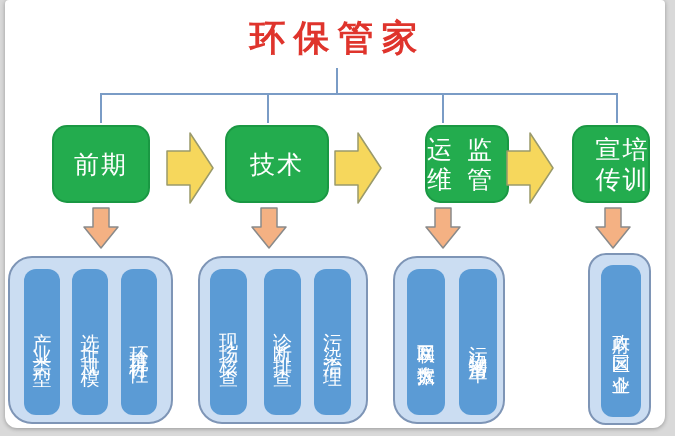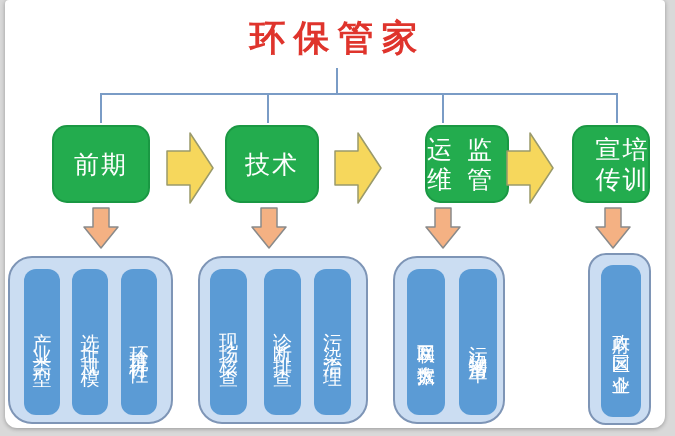--- a/index.html
+++ b/index.html
@@ -33,21 +33,21 @@
   
   .stage{
     position:absolute;top:125px;height:78px;
     background:var(--stage-green,#23ac4e);
     border:2px solid rgba(0,90,35,.25);
     border-radius:15px;box-sizing:border-box;
     display:flex;flex-direction:row;align-items:center;justify-content:center;
     color:#fff;font-size:25px;line-height:1.22;letter-spacing:2px;font-weight:500;
   }
   .stage1{left:52px;width:98px;}
-  .stage2{left:225px;width:94px;}
+  .stage2{left:225px;width:104px;}
   .stage3{left:399px;width:84px;margin-left:26px;}
   .stage4{left:572px;width:78px;padding-left:23px;}
   
   .arrow-right{position:absolute;top:131px;width:48px;height:74px;}
   .ar1{left:166px;} .ar2{left:334px;} .ar3{left:506px;}
   .arrow-right polygon{
     fill:var(--arrow-yellow,#f6d75c);
     stroke:var(--arrow-yellow-border,#9a9a6b);
     stroke-width:1.5;stroke-linejoin:round;
   }

